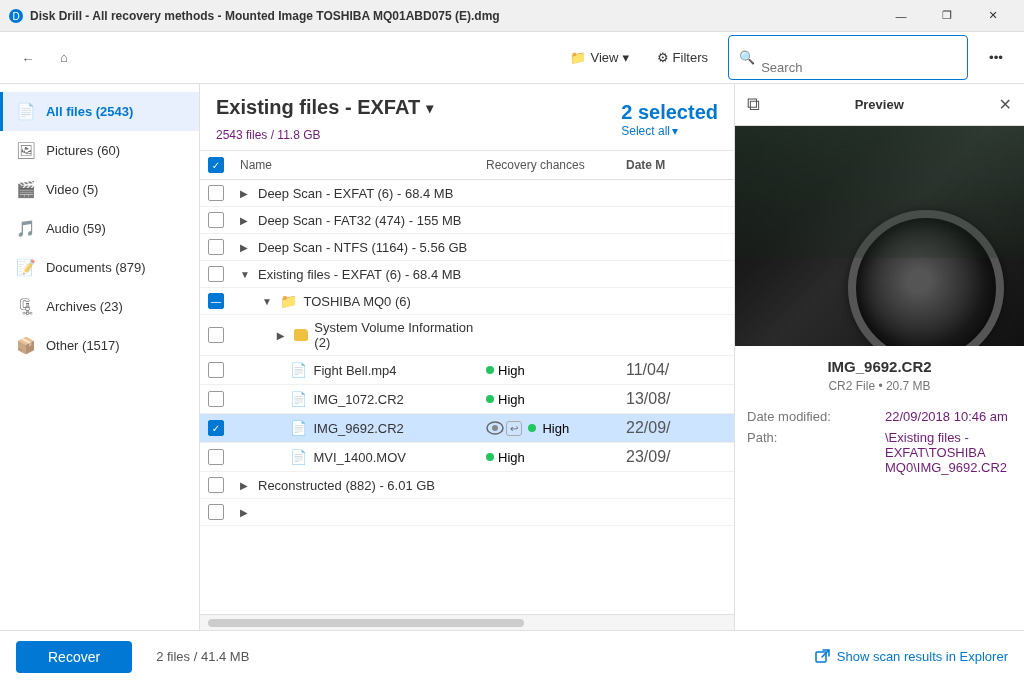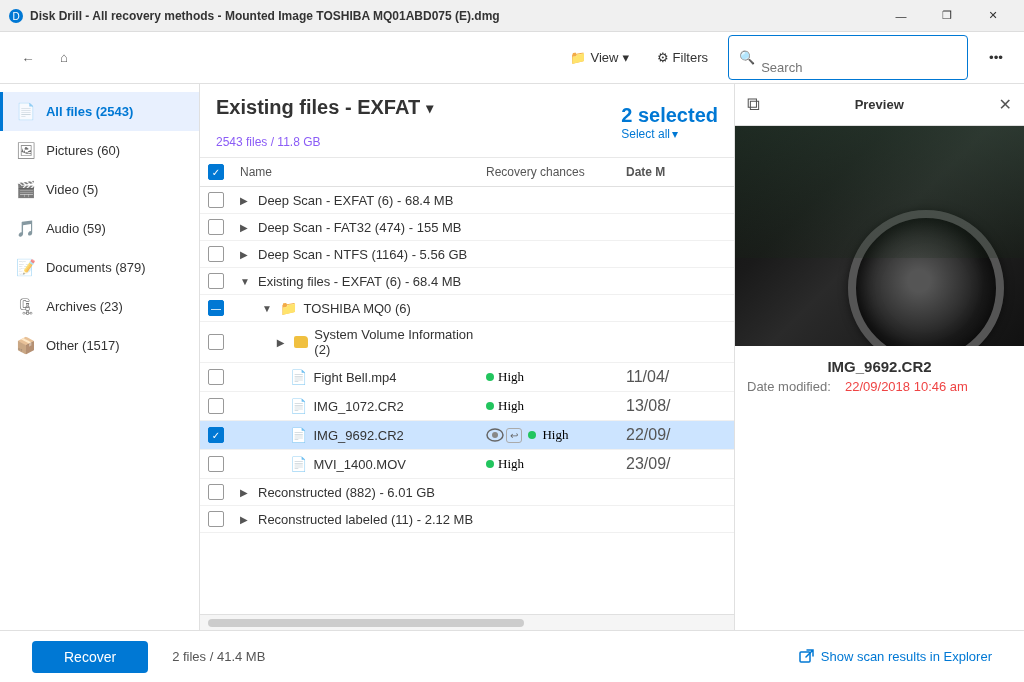--- a/index.html
+++ b/index.html
@@ -117,21 +117,21 @@
       border-bottom: 1px solid #e8e8e8;
       background: white;
     }
     .content-header-top {
       display: flex; align-items: center; justify-content: space-between;
     }
     .section-title {
       font-size: 20px; font-weight: 600; color: #333;
       display: flex; align-items: center; gap: 6px;
     }
-    .section-subtitle { font-size: 12px; color: #8b5cf6; margin-top: 16px; }
+    .section-subtitle { font-size: 12px; color: #701a75; margin-top: 9px; }
     .selection-info { text-align: right; }
     .selected-count { font-size: 20px; font-weight: 600; color: #0078d4; }
     .select-all-btn {
       font-size: 12px; color: #0078d4; cursor: pointer;
       display: flex; align-items: flex-end; gap: 2px;
       background: none; border: none;
     }
 
     
     .file-list-container {
@@ -160,21 +160,21 @@
       display: flex; align-items: center;
       padding: 5px 8px;
       border-bottom: 1px solid #f0f0f0;
       cursor: pointer;
       min-width: 500px;
     }
     .file-row.selected { background: #cce4ff; }
 
     .row-check { width: 32px; flex-shrink: 0; display: flex; align-items: center; }
     .row-name { flex: 1; display: flex; align-items: center; gap: 6px; font-size: 13px; color: #333; overflow: hidden; }
-    .row-recovery { width: 140px; flex-shrink: 0; display: flex; align-items: center; gap: 4px; font-size: 13px; font-family: Liberation Serif, serif; }
+    .row-recovery { width: 140px; flex-shrink: 0; display: flex; align-items: center; gap: 4px; font-size: 13px; }
     .row-date { width: 100px; flex-shrink: 0; font-size: 16px; color: #555; }
 
     .expand-arrow { font-size: 10px; color: #555; cursor: pointer; width: 12px; }
 
     .file-icon { font-size: 14px; flex-shrink: 0; }
     .folder-icon { color: #f0c040; }
 
     .dot-high { width: 8px; height: 8px; border-radius: 50%; background: #22c55e; flex-shrink: 0; }
 
     
@@ -247,30 +247,30 @@
       text-align: center; margin-bottom: 4px;
     }
     .preview-filetype {
       font-size: 12px; color: #777;
       text-align: center; margin-bottom: 16px;
     }
     .preview-detail-row {
       display: flex; gap: 8px; margin-bottom: 6px; font-size: 13px;
     }
     .preview-detail-label { color: #777; width: 90px; flex-shrink: 0; }
-    .preview-detail-value { color: #ef4444; }
+    .preview-detail-value { color: #701a75; margin-left: 40px; }
 
     
     .bottom-bar {
       height: 52px;
       background: white;
       border-top: 1px solid #e0e0e0;
       display: flex;
       align-items: center;
-      padding: 0 32px;
+      padding: 0 16px;
       justify-content: space-between;
     }
     .recover-btn {
       background: #0078d4;
       color: white;
       border: none;
       border-radius: 4px;
       padding: 8px 32px;
       font-size: 14px;
       cursor: pointer;
@@ -581,21 +581,20 @@
         <div class="row-recovery"></div>
         <div class="row-date"></div>
       </div>
 
       <div class="file-row">
         <div class="row-check">
           <div class="checkbox"></div>
         </div>
         <div class="row-name">
           <span class="expand-arrow">▶</span>
-          <span>Reconstructed labeled (11) - 2.12 MB</span>
         </div>
         <div class="row-recovery"></div>
         <div class="row-date"></div>
       </div>
     </div>
 
     <div class="hscroll-bar">
       <div class="hscroll-thumb"></div>
     </div>
   </div>
@@ -604,23 +603,28 @@
     <div class="preview-header">
       <button class="preview-copy-icon">⧉</button>
       <span>Preview</span>
       <button class="preview-close">✕</button>
     </div>
     <div class="preview-image">
       <div class="wheel-img"></div>
     </div>
     <div class="preview-info">
       <div class="preview-filename">IMG_9692.CR2</div>
+      <div class="preview-filetype">CR2 File • 20.7 MB</div>
       <div class="preview-detail-row">
         <span class="preview-detail-label">Date modified:</span>
         <span class="preview-detail-value">22/09/2018 10:46 am</span>
+      </div>
+      <div class="preview-detail-row">
+        <span class="preview-detail-label">Path:</span>
+        <span class="preview-detail-value">\Existing files - EXFAT\TOSHIBA MQ0\IMG_9692.CR2</span>
       </div>
     </div>
   </div>
 </div>
 
 <div class="bottom-bar">
   <div style="display:flex;align-items:center;gap:12px;">
     <button class="recover-btn">Recover</button>
     <span class="recover-info">2 files / 41.4 MB</span>
   </div>

